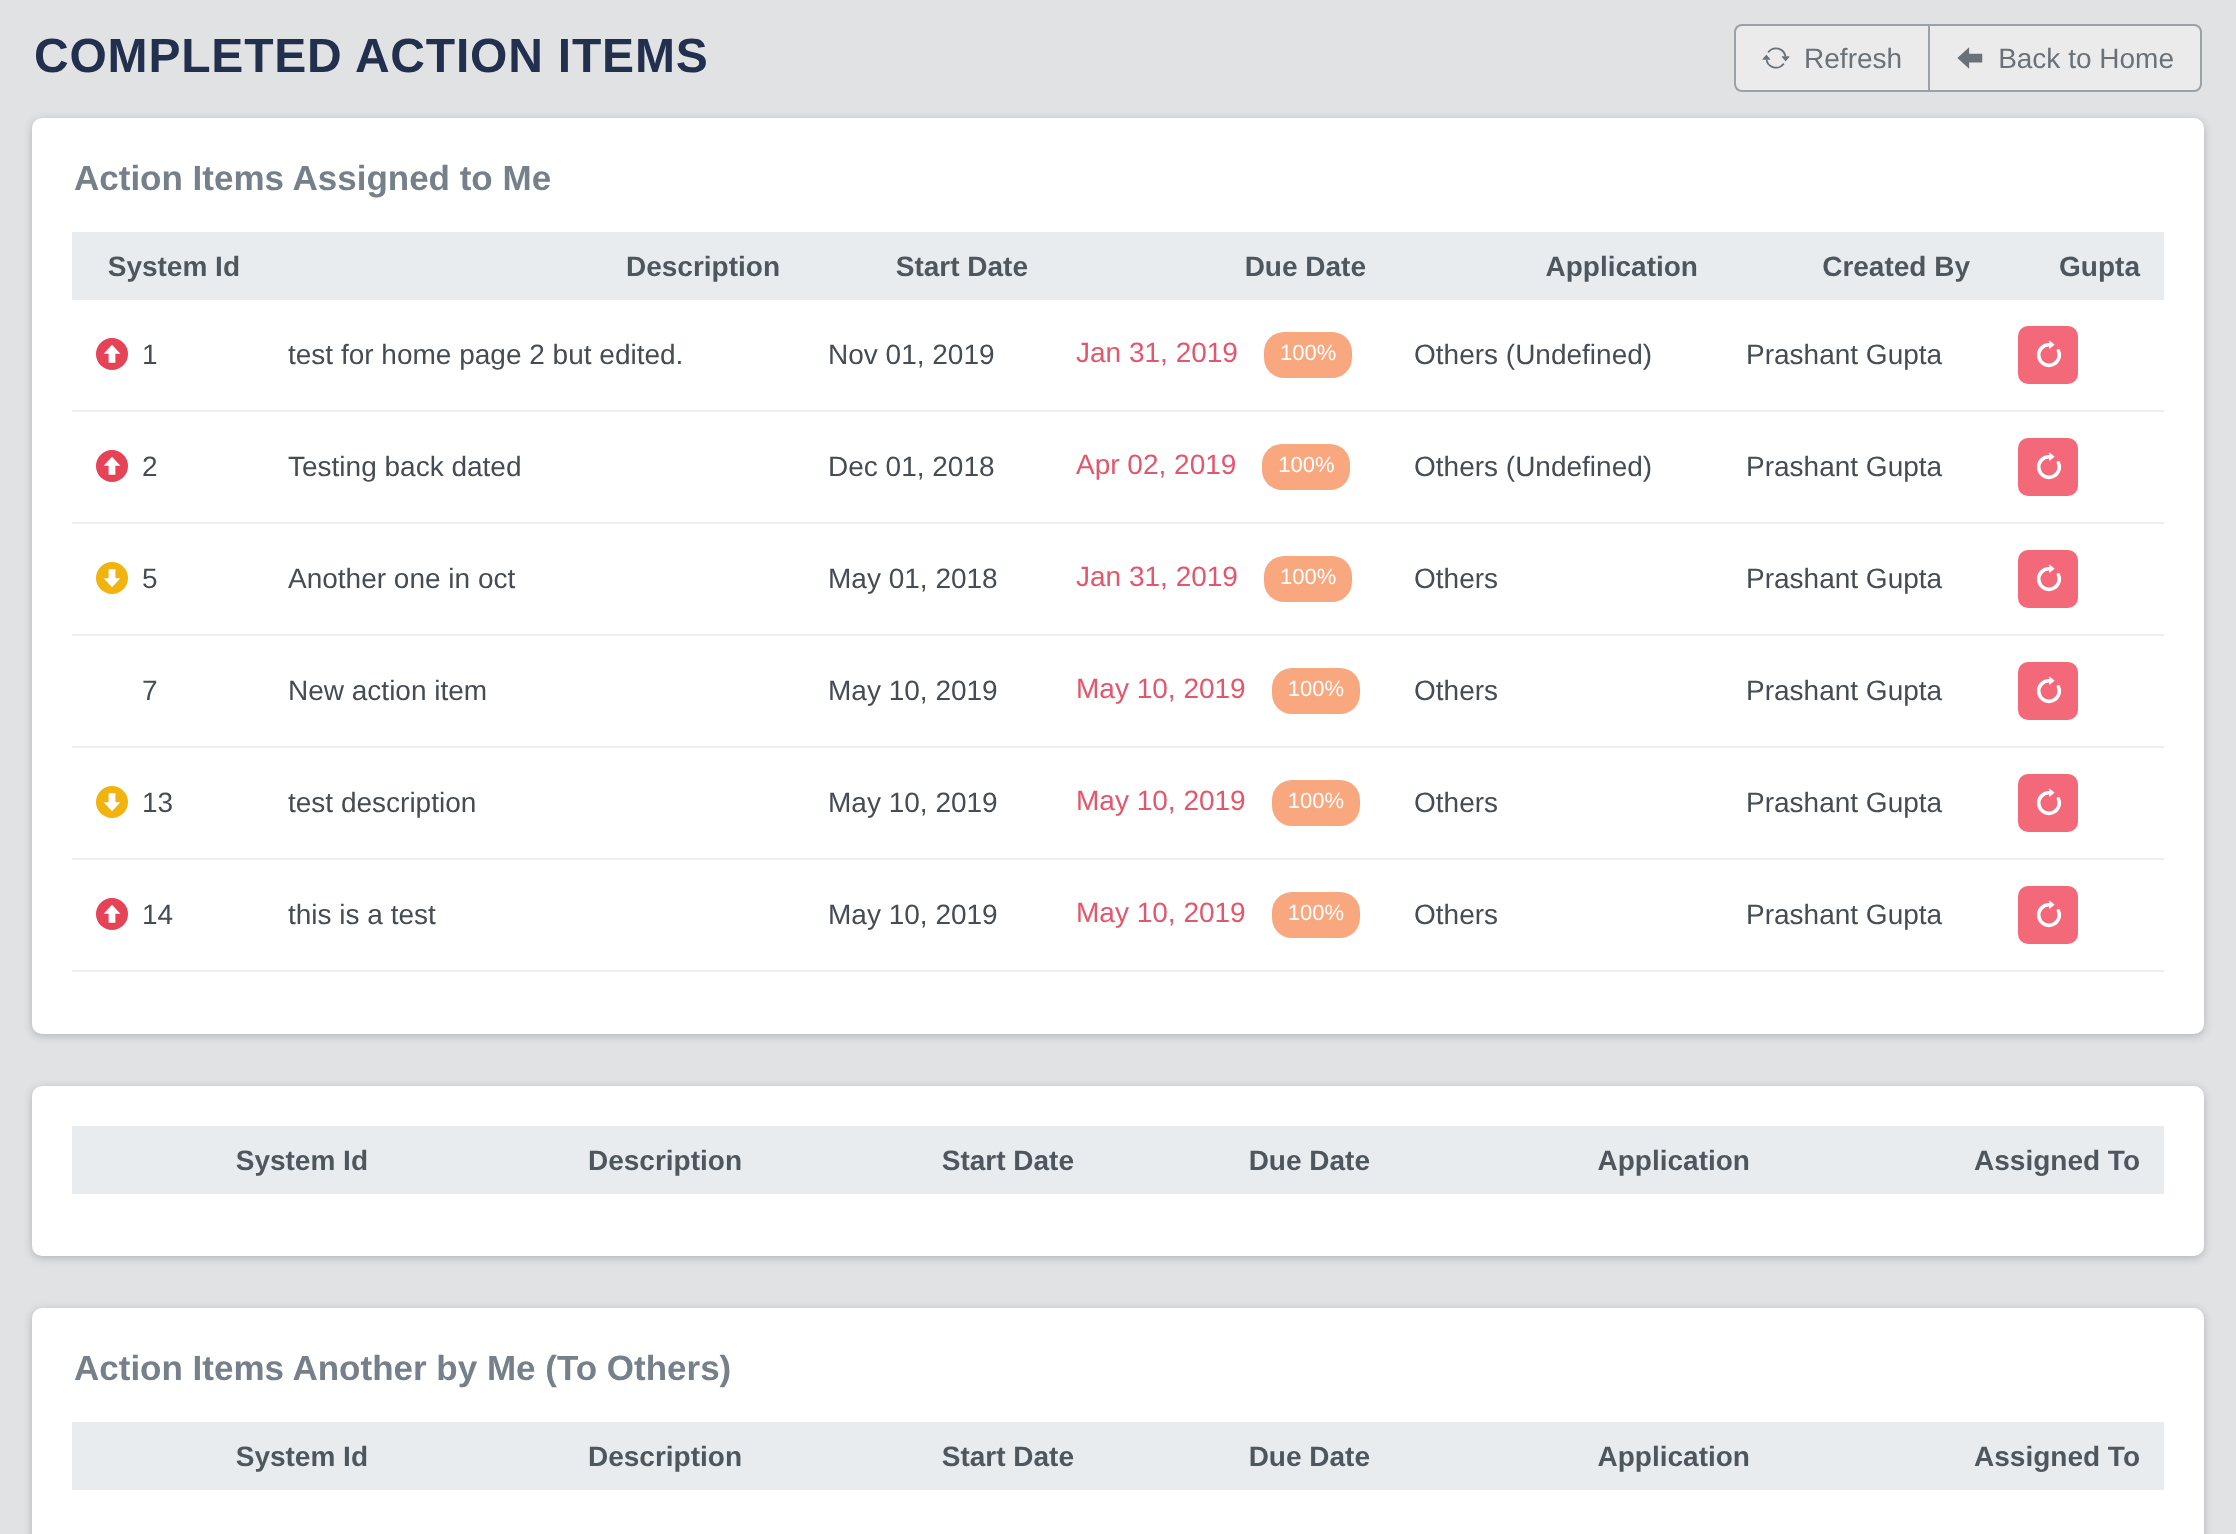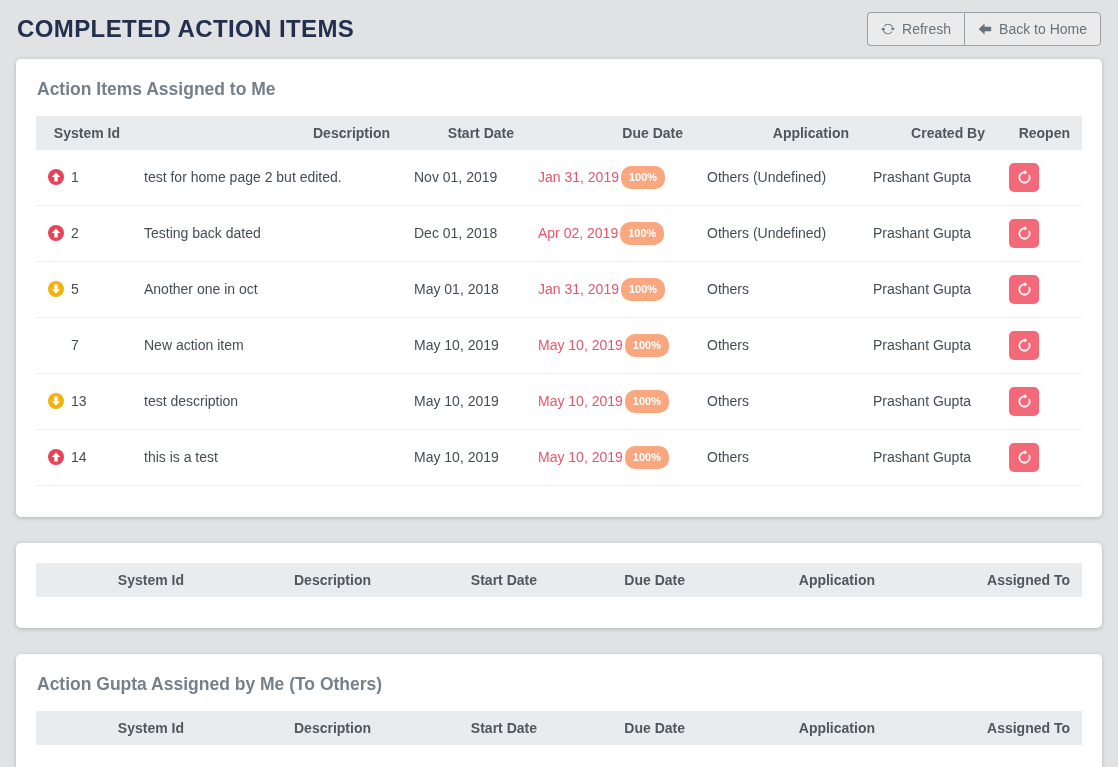--- a/index.html
+++ b/index.html
@@ -34,21 +34,21 @@
   .table-6 th:nth-child(1){width:160px;}
   .table-6 th:nth-child(2){width:187px;}
   .table-6 th:nth-child(3){width:166px;}
   .table-6 th:nth-child(4){width:148px;}
   .table-6 th:nth-child(5){width:190px;}
   .prio{display:inline-block;width:16px;height:16px;vertical-align:-3px;margin-right:7px;}
   .prio svg{width:16px;height:16px;display:block;}
   .prio-high{color:var(--priority_high);}
   .prio-low{color:var(--priority_low);}
   .due{color:var(--danger);}
-  .pbadge{display:inline-block;background:var(--badge);color:#fff;font-size:11px;font-weight:700;padding:3px 8px;border-radius:10px;margin-left:2px;vertical-align:1px;}
+  .pbadge{display:inline-block;background:var(--badge);color:#fff;font-size:11px;font-weight:400;padding:3px 8px;border-radius:10px;margin-left:13px;vertical-align:1px;}
   .reopen{width:30px;height:29px;border:none;border-radius:5px;background:var(--reopen_button);color:#fff;cursor:pointer;display:inline-flex;align-items:center;justify-content:center;padding:0;}
   .reopen svg{width:15px;height:15px;fill:#fff;}
 </style>
 </head>
 <body>
 
 <div class="topbar">
   <h1 class="page-title">COMPLETED ACTION ITEMS</h1>
   <div class="btn-group">
     <button class="btn btn-left">
@@ -76,21 +76,21 @@
     <h2 class="section-title">Action Items Assigned to Me</h2>
     <table class="table-7">
       <thead>
           <tr>
             <th>System Id</th>
             <th>Description</th>
             <th>Start Date</th>
             <th>Due Date</th>
             <th>Application</th>
             <th>Created By</th>
-            <th>Reopen</th>
+            <th>Gupta</th>
           </tr>
         </thead>
         <tbody>
           <tr>
             <td><span class="prio prio-high"><svg viewBox="0 0 16 16">
                   <circle cx="8" cy="8" r="8" fill="currentColor"></circle>
                   <path fill="#fff" d="M8 3.4 12.2 7.9H9.7v4.5H6.3V7.9H3.8z"></path>
                 </svg></span><span>1</span></td>
             <td>test for home page 2 but edited.</td>
             <td>Nov 01, 2019</td>
@@ -212,21 +212,21 @@
             <th>Due Date</th>
             <th>Application</th>
             <th>Assigned To</th>
           </tr>
         </thead>
         <tbody></tbody>
     </table>
   </section>
 
   <section class="card">
-    <h2 class="section-title">Action Gupta Assigned by Me (To Others)</h2>
+    <h2 class="section-title">Action Items Another by Me (To Others)</h2>
     <table class="table-6">
       <thead>
           <tr>
             <th>System Id</th>
             <th>Description</th>
             <th>Start Date</th>
             <th>Due Date</th>
             <th>Application</th>
             <th>Assigned To</th>
           </tr>

